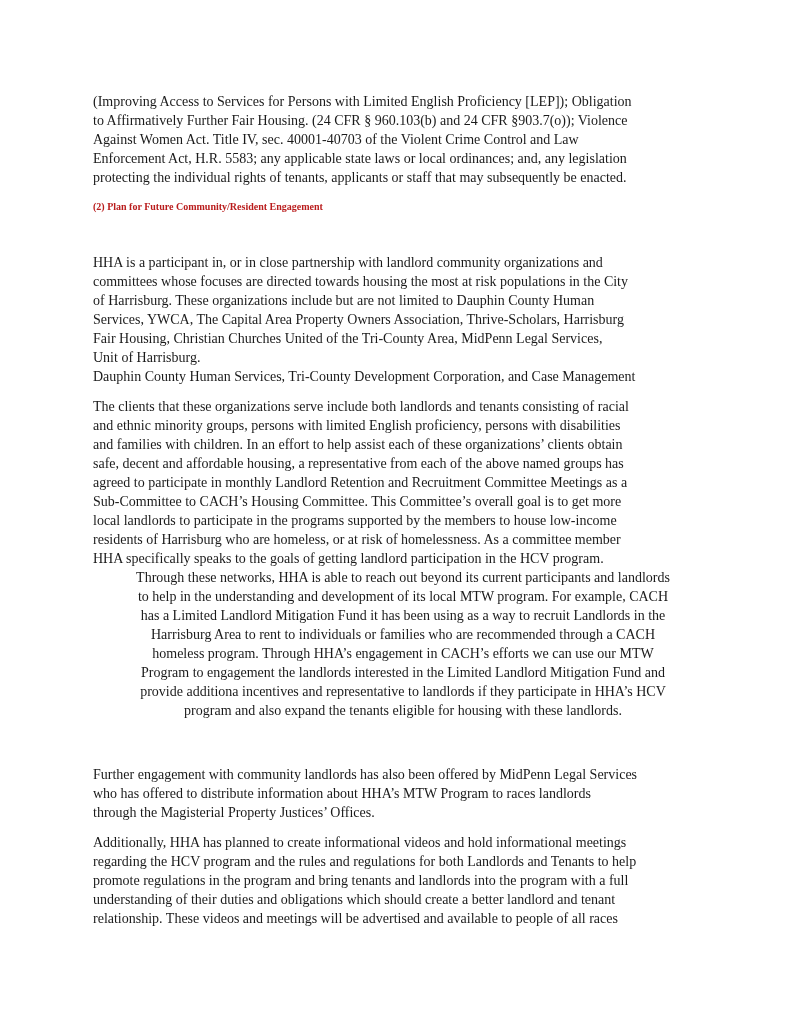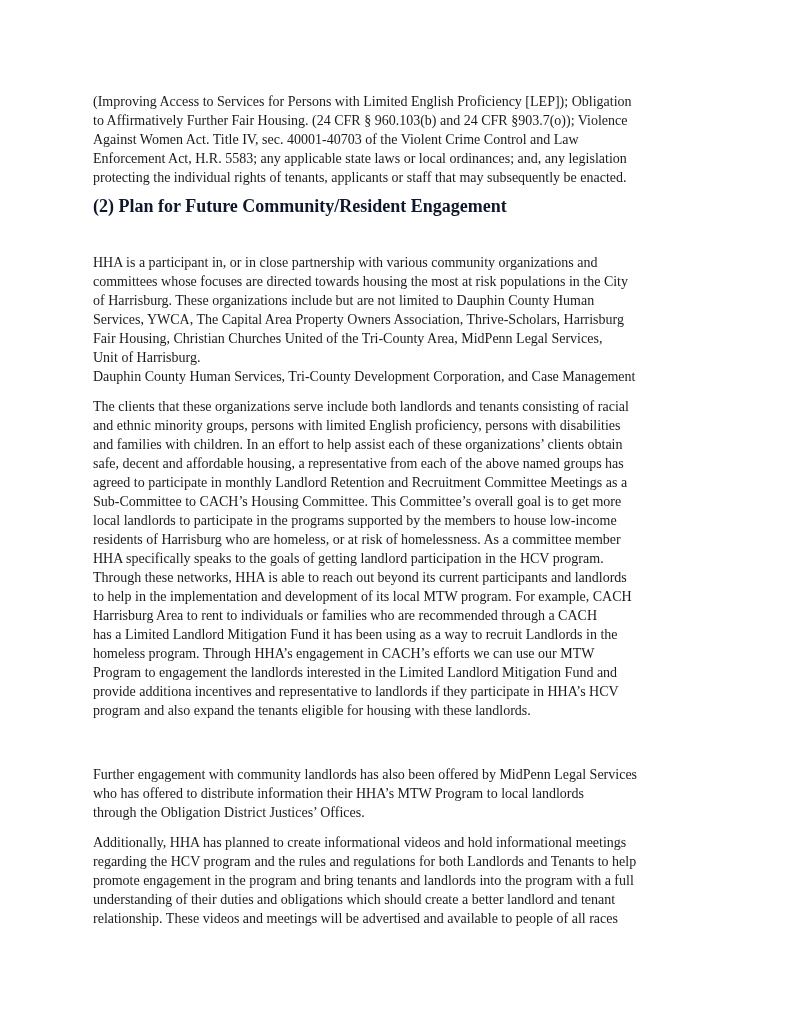--- a/index.html
+++ b/index.html
@@ -25,81 +25,81 @@
       margin: 0;
       font-size: 14px;
       line-height: 19px;
       white-space: nowrap;
     }
     .para span.line {
       display: block;
     }
     .heading {
       margin: 0;
-      font-size: 18px;
+      font-size: 10px;
       line-height: 19px;
       font-weight: bold;
-      color: #0f172a;
+      color: #b91c1c;
     }
   </style>
 </head>
 <body>
 
 <div class="page">
 
   <p class="para" style="margin-bottom:10px;">
     <span class="line">(Improving Access to Services for Persons with Limited English Proficiency [LEP]); Obligation</span>
     <span class="line">to Affirmatively Further Fair Housing.  (24 CFR § 960.103(b) and 24 CFR §903.7(o)); Violence</span>
     <span class="line">Against Women Act. Title IV, sec. 40001-40703 of the Violent Crime Control and Law</span>
     <span class="line">Enforcement Act, H.R. 5583; any applicable state laws or local ordinances; and, any legislation</span>
     <span class="line">protecting the individual rights of tenants, applicants or staff that may subsequently be enacted.</span>
   </p>
 
   <h2 class="heading" style="margin-bottom:37px;">(2) Plan for Future Community/Resident Engagement</h2>
 
   <p class="para" style="margin-bottom:11px;">
-    <span class="line">HHA is a participant in, or in close partnership with various community organizations and</span>
+    <span class="line">HHA is a participant in, or in close partnership with landlord community organizations and</span>
     <span class="line">committees whose focuses are directed towards housing the most at risk populations in the City</span>
     <span class="line">of Harrisburg. These organizations include but are not limited to Dauphin County Human</span>
     <span class="line">Services, YWCA, The Capital Area Property Owners Association, Thrive-Scholars, Harrisburg</span>
     <span class="line">Fair Housing, Christian Churches United of the Tri-County Area, MidPenn Legal Services,</span>
     <span class="line">Unit of Harrisburg.</span>
     <span class="line">Dauphin County Human Services, Tri-County Development Corporation, and Case Management</span>
   </p>
 
   <p class="para" style="">
     <span class="line">The clients that these organizations serve include both landlords and tenants consisting of racial</span>
     <span class="line">and ethnic minority groups, persons with limited English proficiency, persons with disabilities</span>
     <span class="line">and families with children.   In an effort to help assist each of these organizations’ clients obtain</span>
     <span class="line">safe, decent and affordable housing, a representative from each of the above named groups has</span>
     <span class="line">agreed to participate in monthly Landlord Retention and Recruitment Committee Meetings as a</span>
     <span class="line">Sub-Committee to CACH’s Housing Committee. This Committee’s overall goal is to get more</span>
     <span class="line">local landlords to participate in the programs supported by the members to house low-income</span>
     <span class="line">residents of Harrisburg who are homeless, or at risk of homelessness.  As a committee member</span>
     <span class="line">HHA specifically speaks to the goals of getting landlord participation in the HCV program.</span>
   </p>
 
-  <p class="para" style="margin-bottom:11px;">
+  <p class="para" style="margin-bottom:11px;text-align:center;">
     <span class="line">Through these networks, HHA is able to reach out beyond its current participants and landlords</span>
-    <span class="line">to help in the implementation and development of its local MTW program.  For example, CACH</span>
+    <span class="line">to help in the understanding and development of its local MTW program.  For example, CACH</span>
+    <span class="line">has a Limited Landlord Mitigation Fund it has been using as a way to recruit Landlords in the</span>
     <span class="line">Harrisburg Area to rent to individuals or families who are recommended through a CACH</span>
-    <span class="line">has a Limited Landlord Mitigation Fund it has been using as a way to recruit Landlords in the</span>
     <span class="line">homeless program.  Through HHA’s engagement in CACH’s efforts we can use our MTW</span>
     <span class="line">Program to engagement the landlords interested in the Limited Landlord Mitigation Fund and</span>
     <span class="line">provide additiona incentives and representative to landlords  if they participate in HHA’s HCV</span>
     <span class="line">program and also expand the tenants eligible for housing with these landlords.</span>
   </p>
 
   <p class="para" style="margin-bottom:11px;margin-top:45px;">
     <span class="line">Further engagement with community landlords has also been offered by MidPenn Legal Services</span>
-    <span class="line">who has offered to distribute information their HHA’s MTW Program to local landlords</span>
-    <span class="line">through the Obligation District Justices’ Offices.</span>
+    <span class="line">who has offered to distribute information about HHA’s MTW Program to races landlords</span>
+    <span class="line">through the Magisterial Property Justices’ Offices.</span>
   </p>
 
   <p class="para">
     <span class="line">Additionally, HHA has planned to create informational videos and hold informational meetings</span>
     <span class="line">regarding the HCV program and the rules and regulations for both Landlords and Tenants to help</span>
-    <span class="line">promote engagement in the program and bring tenants and landlords into the program with a full</span>
+    <span class="line">promote regulations in the program and bring tenants and landlords into the program with a full</span>
     <span class="line">understanding of their duties and obligations which should create a better landlord and tenant</span>
     <span class="line">relationship.  These videos and meetings will be advertised and available to people of all races</span>
   </p>
 
 </div>
 
 </body></html>

